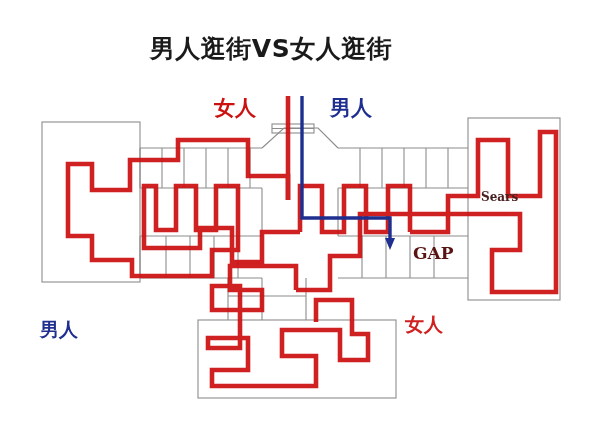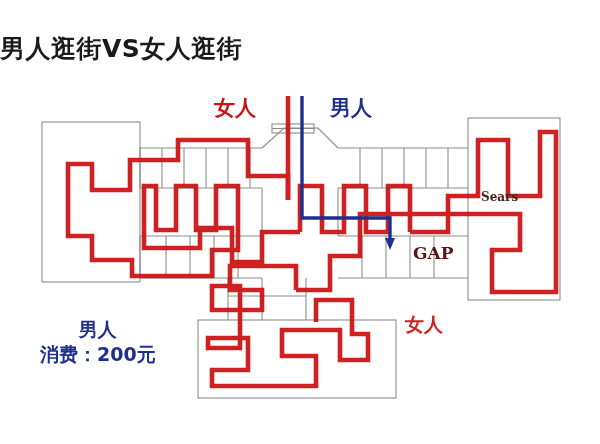--- a/index.html
+++ b/index.html
@@ -23,21 +23,21 @@
     height: 444px;
     background: #ffffff;
   }
 
   
   .title {
     position: absolute;
     left: 0;
     top: 32px;
     width: 542px;
-    text-align: left;
+    text-align: center;
     font-size: 25px;
     font-weight: bold;
     color: #1a1a1a;
     letter-spacing: 0.5px;
     font-family: "DejaVu Sans", "Liberation Sans", sans-serif;
   }
 
   
   .legend-label {
     position: absolute;
@@ -231,20 +231,19 @@
   </svg>
 
   <div class="legend-label legend-women">女人</div>
   <div class="legend-label legend-men">男人</div>
 
   <div class="store-label store-sears">Sears</div>
   <div class="store-label store-gap">GAP</div>
 
   <div class="stats stats-men">
     <div class="stats-head">男人</div>
-    <div class="stats-row">消费：200元</div>
   </div>
 
   <div class="stats stats-women">
     <div class="stats-head">女人</div>
   </div>
 
 </div>
 
 </body></html>

